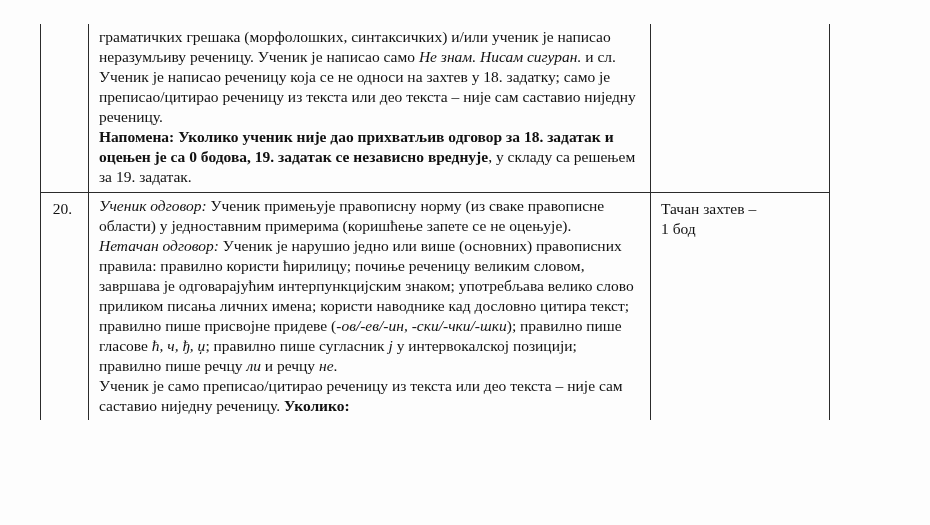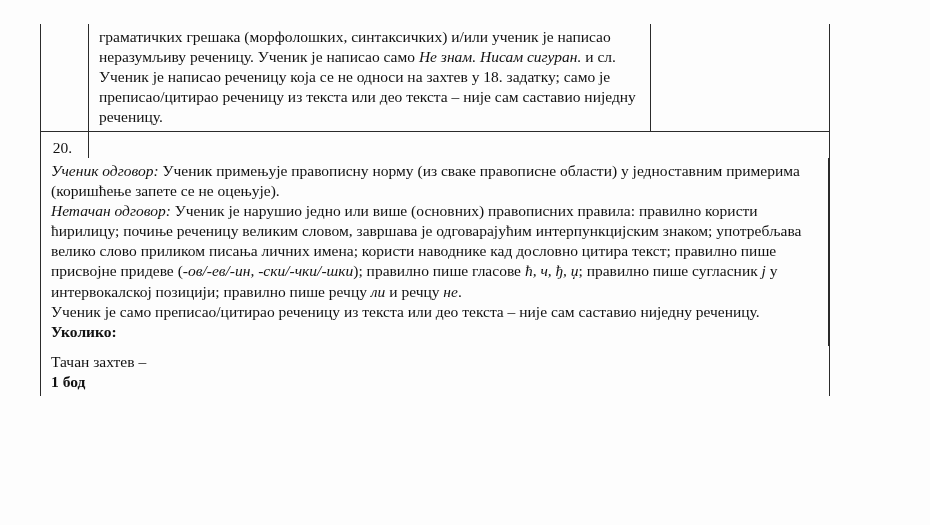--- a/index.html
+++ b/index.html
@@ -30,21 +30,20 @@
     border-right: 1px solid #2b2b2b;
     box-sizing: border-box;
     margin-top: 24px;
   }
   .row {
     display: flex;
     align-items: stretch;
   }
   .row.bordered-top {
     border-top: 1px solid #2b2b2b;
-    flex-direction: column;
   }
   .col-num {
     width: 48px;
     min-width: 48px;
     border-right: 1px solid #2b2b2b;
     box-sizing: border-box;
     padding: 6px 4px 0 0;
     text-align: center;
     font-size: 15.5px;
     line-height: 1.28;
@@ -67,34 +66,35 @@
     line-height: 1.3;
   }
   p {
     margin: 0 0 0 0;
   }
   .it { font-style: italic; }
   .bold { font-weight: bold; }
   .clip-top {
     
   }
-  .score-line2 { font-weight: bold; }
+  .score-line2 { font-weight: normal; }
 </style>
 </head>
 <body>
 
 <div class="page">
   <div class="table">
 
     <div class="row clip-top">
       <div class="col-num">
         <span></span>
       </div>
       <div class="col-desc">
         <p>граматичких грешака (морфолошких, синтаксичких) и/или ученик је написао неразумљиву реченицу. Ученик је написао само <span class="it">Не знам. Нисам сигуран.</span> и сл. Ученик је написао реченицу која се не односи на захтев у 18. задатку; само је преписао/цитирао реченицу из текста или део текста – није сам саставио ниједну реченицу.</p>
+        <p><span class="bold">Напомена: Уколико ученик није дао прихватљив одговор за 18. задатак и оцењен је са 0 бодова, 19. задатак се независно вреднује</span>, у складу са решењем за 19. задатак.</p>
       </div>
       <div class="col-score"></div>
     </div>
 
     <div class="row bordered-top">
       <div class="col-num">
         <span>20.</span>
       </div>
       <div class="col-desc">
         <p><span class="it">Ученик одговор:</span> Ученик примењује правописну норму (из сваке правописне области) у једноставним примерима (коришћење запете се не оцењује).</p>

